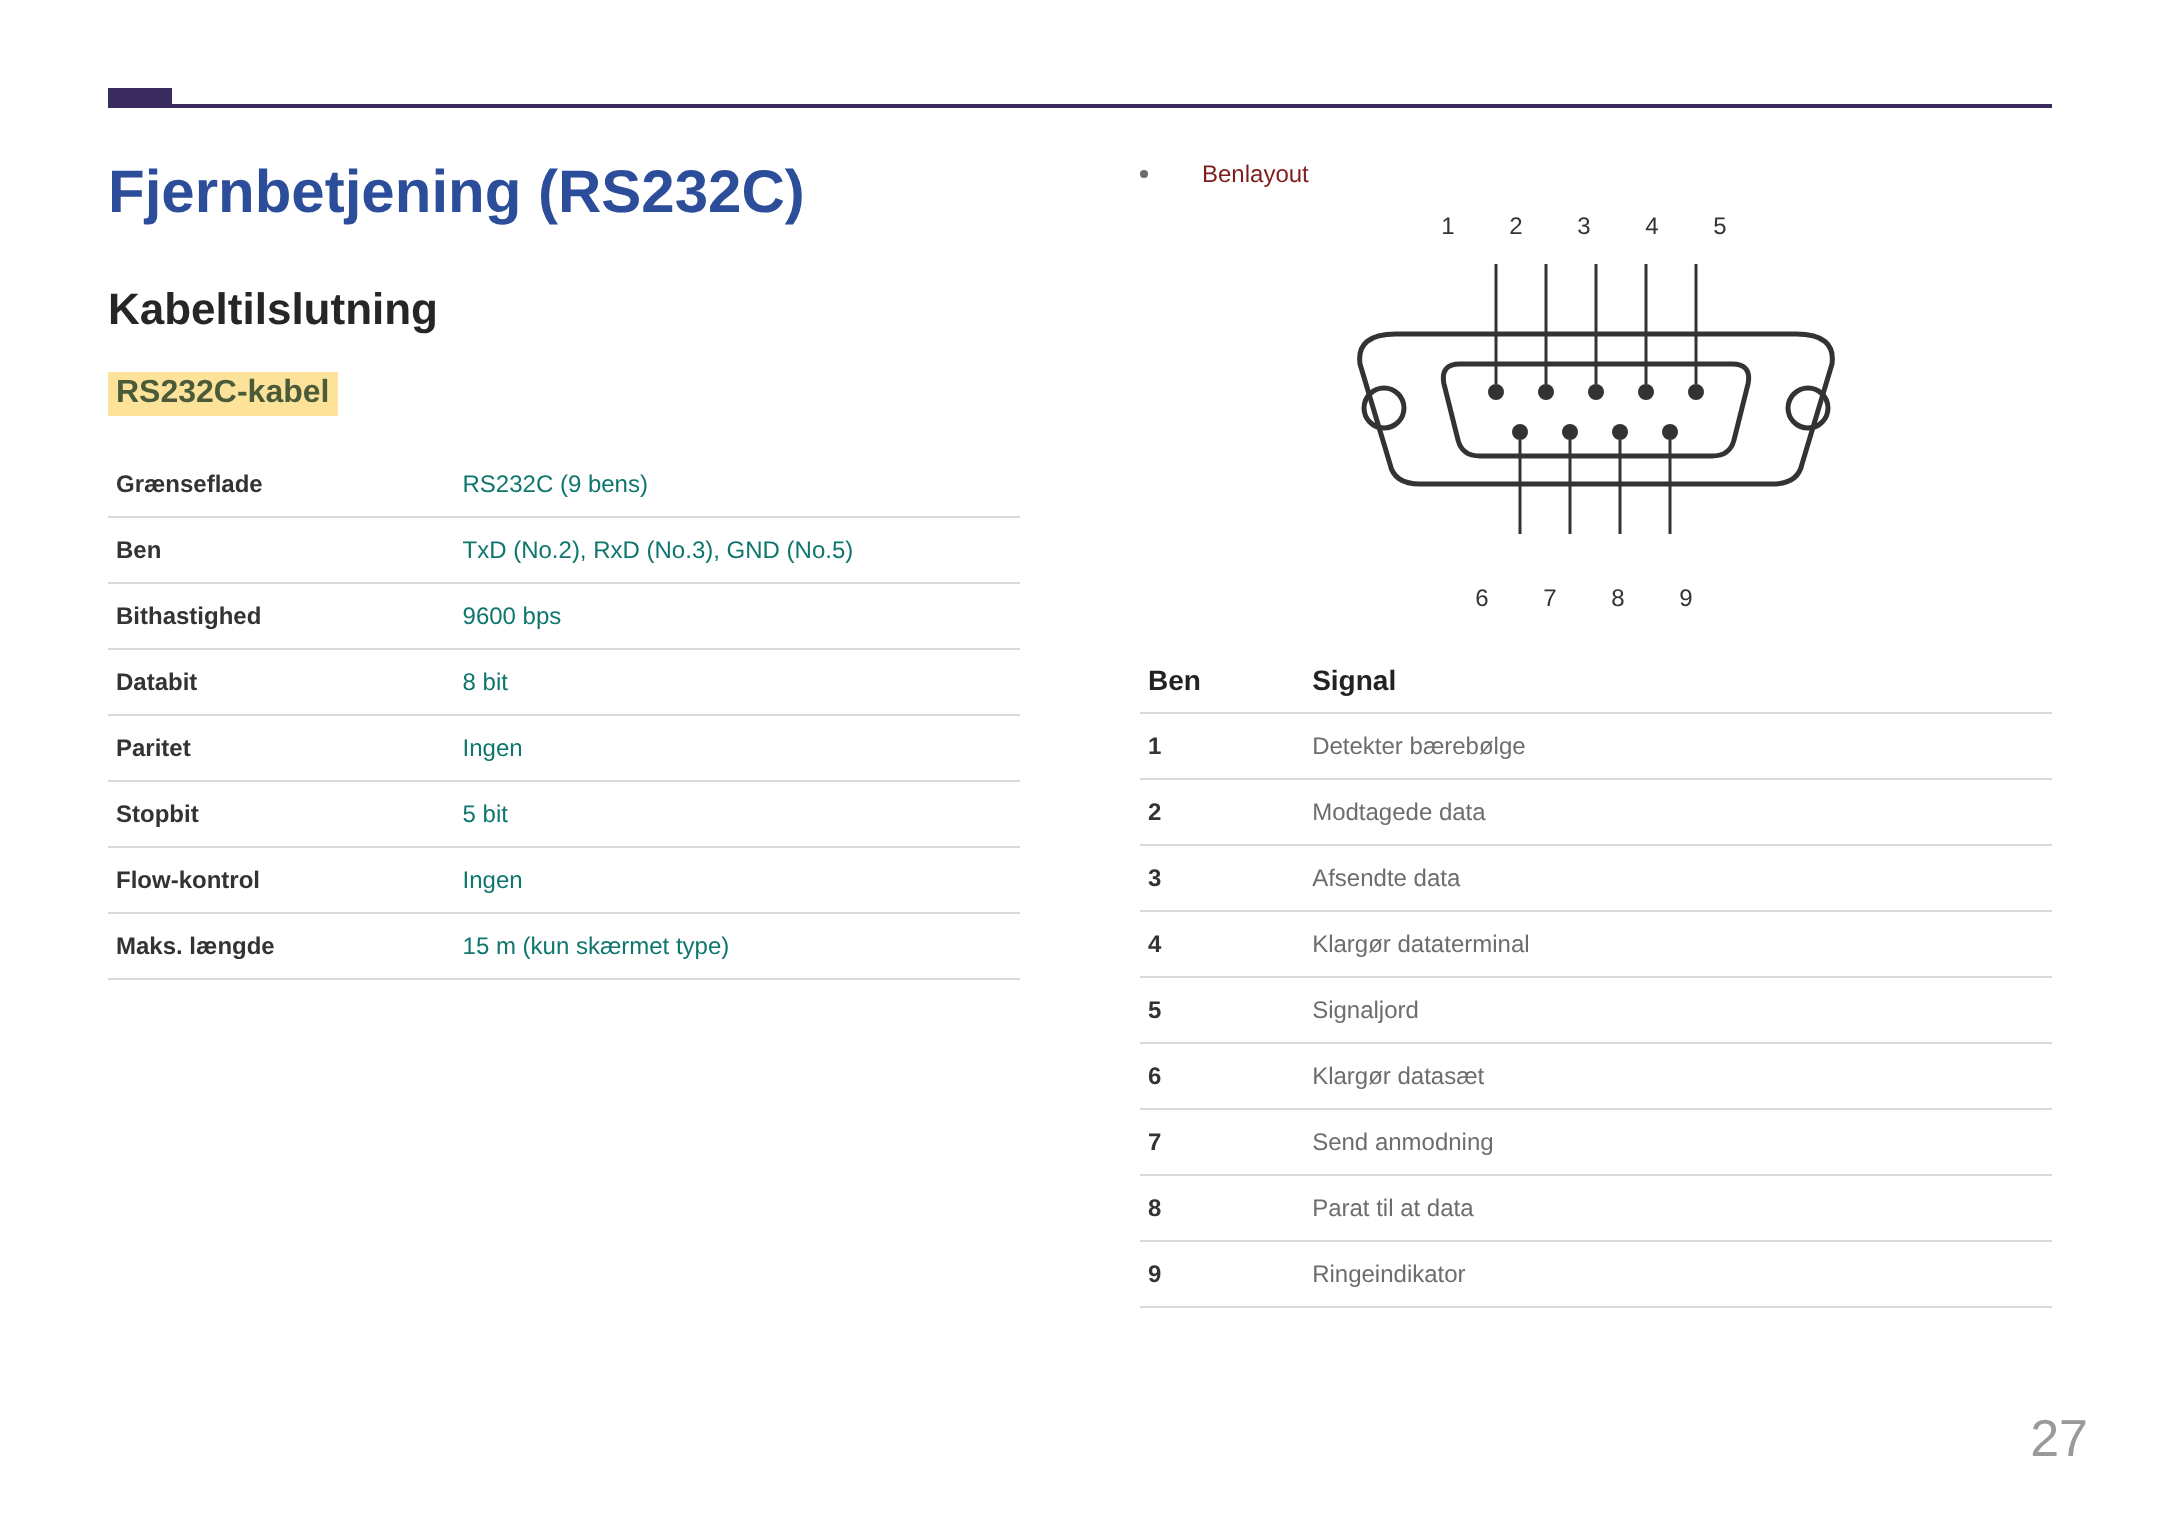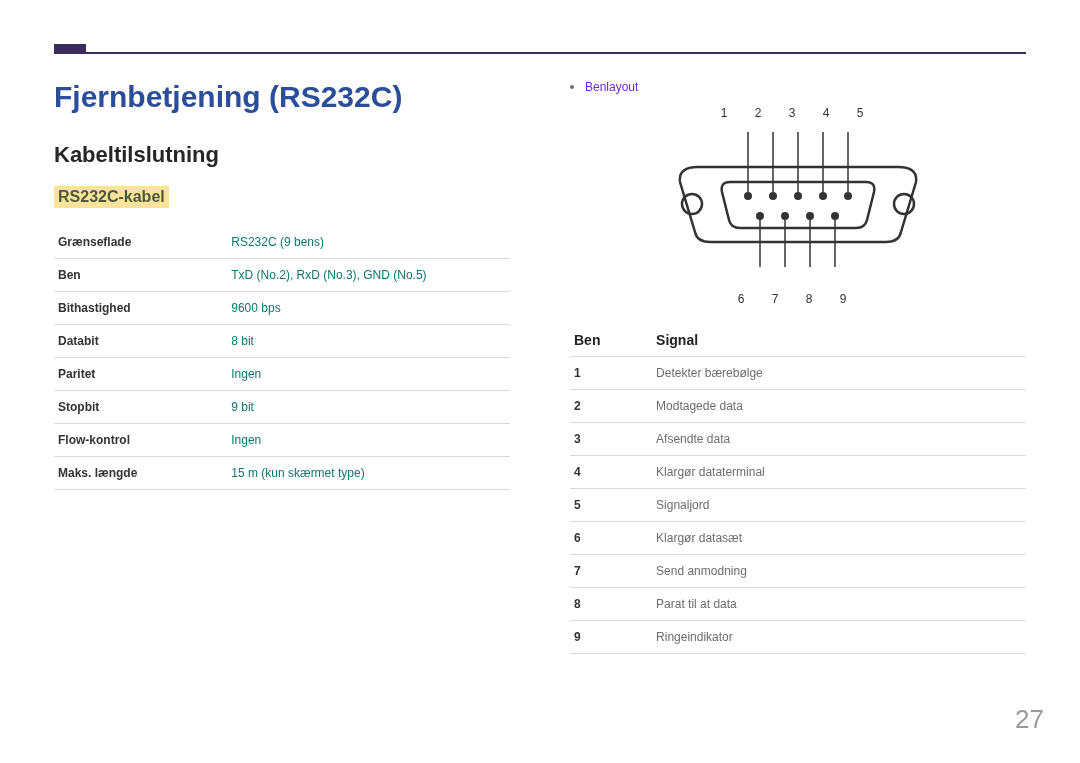--- a/index.html
+++ b/index.html
@@ -77,23 +77,23 @@
     color: #333;
   }
   table.spec td.val {
     color: #0f766e;
     font-weight: 300;
   }
 
   .bullet-row {
     display: flex;
     align-items: center;
-    gap: 11px;
-    font-size: 12px;
-    color: #6d28d9;
+    gap: 27px;
+    font-size: 12px;
+    color: #7f1d1d;
     margin-bottom: 12px;
   }
   .bullet-row .dot {
     width: 4px; height: 4px; background: #6d6d6d; border-radius: 50%;
   }
 
   .connector-diagram {
     width: 260px;
     margin: 0 auto 20px;
     display: block;
@@ -173,21 +173,21 @@
           <tr>
             <td class="key">Databit</td>
             <td class="val">8 bit</td>
           </tr>
           <tr>
             <td class="key">Paritet</td>
             <td class="val">Ingen</td>
           </tr>
           <tr>
             <td class="key">Stopbit</td>
-            <td class="val">9 bit</td>
+            <td class="val">5 bit</td>
           </tr>
           <tr>
             <td class="key">Flow-kontrol</td>
             <td class="val">Ingen</td>
           </tr>
           <tr>
             <td class="key">Maks. længde</td>
             <td class="val">15 m (kun skærmet type)</td>
           </tr>
         </tbody>

